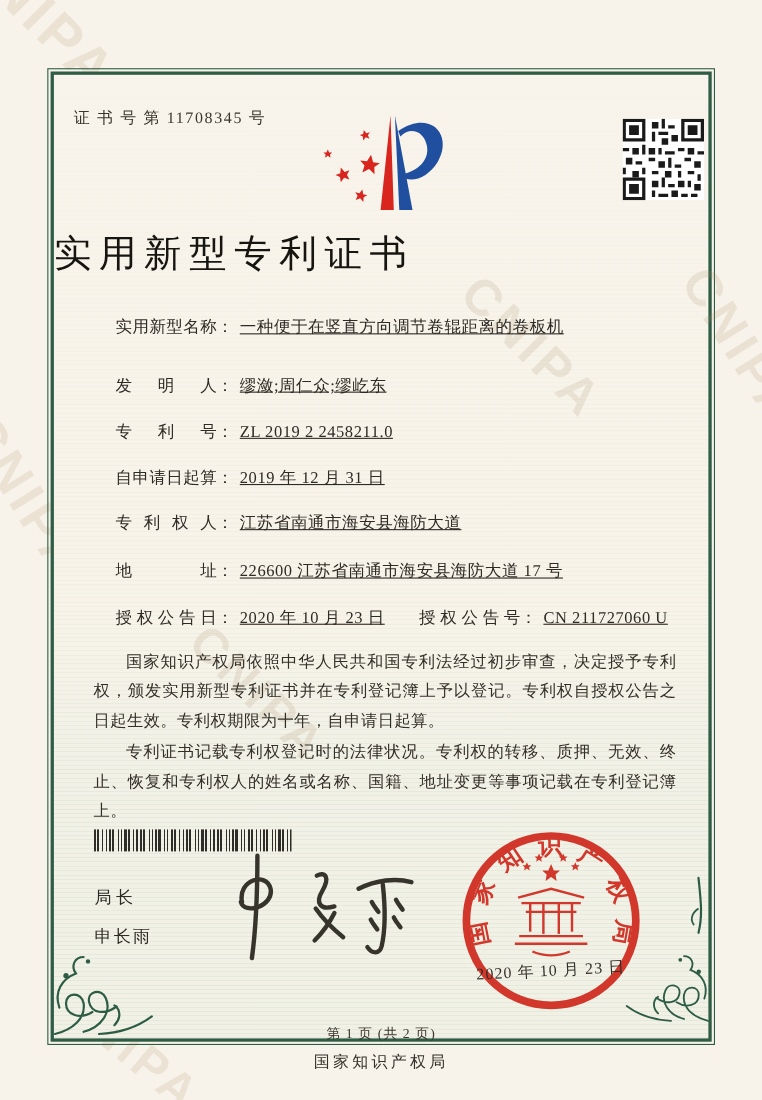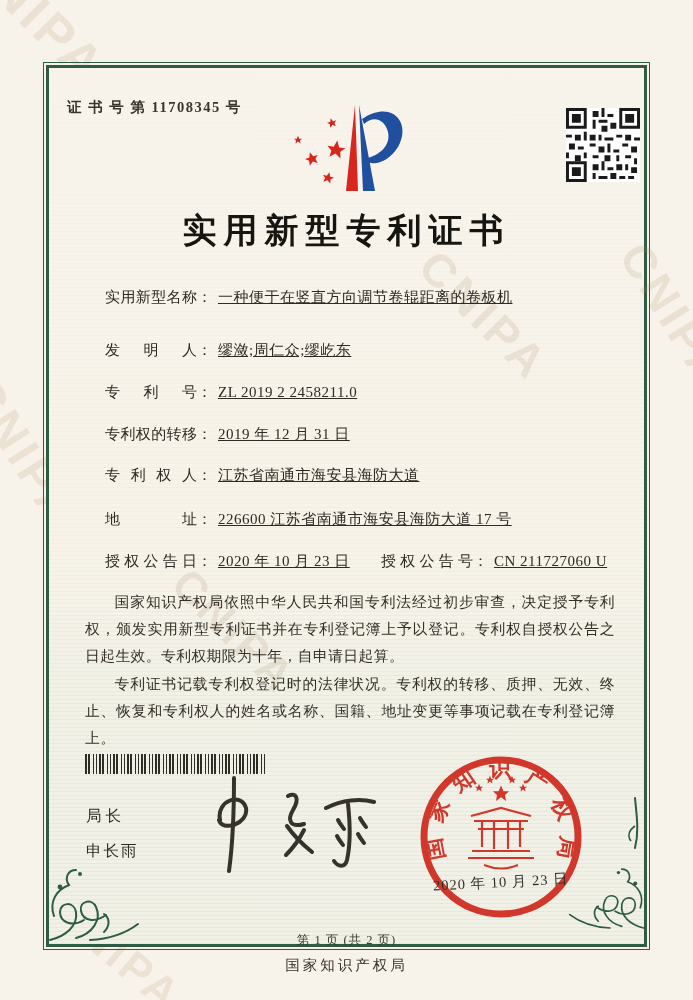--- a/index.html
+++ b/index.html
@@ -15,25 +15,25 @@
   .cert-frame{position:relative;width:100%;height:100%;box-sizing:border-box;border:3px solid #2e5c45;
         background-image:
           linear-gradient(180deg, rgba(248,244,235,0.9) 0%, rgba(248,244,235,0.6) 55%, rgba(233,239,229,0.35) 72%, rgba(228,236,226,0.25) 100%),
           repeating-linear-gradient(0deg, rgba(128,163,134,0.14) 0px, rgba(128,163,134,0.14) 1px, transparent 1px, transparent 4px);
         background-color:#f6f2e7;}
   .wm-in{position:absolute;font-family:"Liberation Sans","DejaVu Sans",sans-serif;
       font-weight:bold;color:rgba(168,136,100,0.17);letter-spacing:4px;pointer-events:none;z-index:1;}
   .wm-center{left:355px;top:220px;font-size:46px;transform:rotate(45deg);}
   .wm-right{left:545px;top:220px;font-size:46px;transform:rotate(58deg);}
   .wm-mid{left:108px;top:538px;font-size:44px;transform:rotate(45deg);}
-  .certno{position:absolute;left:18px;top:30px;font-size:14.5px;letter-spacing:1.5px;color:#3a352c;z-index:3;font-weight:bold;}
+  .certno{position:absolute;left:18px;top:30px;font-size:14.5px;letter-spacing:1.5px;color:#3a352c;z-index:3;}
   .logo{position:absolute;left:229px;top:27px;z-index:3;}
   .qr{position:absolute;left:517px;top:40px;z-index:3;}
-  .title{position:absolute;left:0;top:140px;width:100%;text-align:center;
-         font-size:34px;font-weight:bold;letter-spacing:7px;color:#171510;z-index:3;}
+  .title{position:absolute;left:0;top:140px;width:100%;text-align:left;
+         font-size:34px;font-weight:normal;letter-spacing:7px;color:#171510;z-index:3;}
   .row{position:absolute;left:36px;width:540px;font-size:15px;color:#2e2a24;z-index:3;white-space:nowrap;}
   .flabel{display:inline-block;width:92px;text-align:justify;text-align-last:justify;vertical-align:bottom;margin-left:20px;}
   .colon{display:inline-block;margin-right:6px;}
   .fvalue{letter-spacing:0.5px;text-decoration:underline;}
   .grant-first{display:inline-block;width:276px;}
   .paras{position:absolute;left:36px;top:521px;width:530px;font-size:14.8px;line-height:1.84;
          text-align:justify;color:#332f27;letter-spacing:0.4px;z-index:3;}
   .paras p{margin:0;text-indent:2em;}
   .barcode{position:absolute;left:36px;top:686px;width:180px;height:20px;z-index:3;opacity:.88;
      background:repeating-linear-gradient(90deg,#15120e 0 2px,transparent 2px 3px,#15120e 3px 5px,transparent 5px 8px,#15120e 8px 9px,transparent 9px 11px,#15120e 11px 12px,transparent 12px 14px);}
@@ -103,21 +103,21 @@
       <div class="row" style="top:220px">
         <span class="flabel">实用新型名称</span><span class="colon">：</span><span class="fvalue">一种便于在竖直方向调节卷辊距离的卷板机</span>
       </div>
       <div class="row" style="top:273px">
         <span class="flabel">发明人</span><span class="colon">：</span><span class="fvalue">缪潋;周仁众;缪屹东</span>
       </div>
       <div class="row" style="top:315px">
         <span class="flabel">专利号</span><span class="colon">：</span><span class="fvalue">ZL 2019 2 2458211.0</span>
       </div>
       <div class="row" style="top:357px">
-        <span class="flabel">专利权的转移</span><span class="colon">：</span><span class="fvalue">2019 年 12 月 31 日</span>
+        <span class="flabel">自申请日起算</span><span class="colon">：</span><span class="fvalue">2019 年 12 月 31 日</span>
       </div>
       <div class="row" style="top:398px">
         <span class="flabel">专利权人</span><span class="colon">：</span><span class="fvalue">江苏省南通市海安县海防大道</span>
       </div>
       <div class="row" style="top:442px">
         <span class="flabel">地址</span><span class="colon">：</span><span class="fvalue">226600 江苏省南通市海安县海防大道 17 号</span>
       </div>
       <div class="row" style="top:484px">
         <span class="grant-first"><span class="flabel">授权公告日</span><span class="colon">：</span><span class="fvalue">2020 年 10 月 23 日</span></span><span class="flabel">授权公告号</span><span class="colon">：</span><span class="fvalue">CN 211727060 U</span>
       </div>

